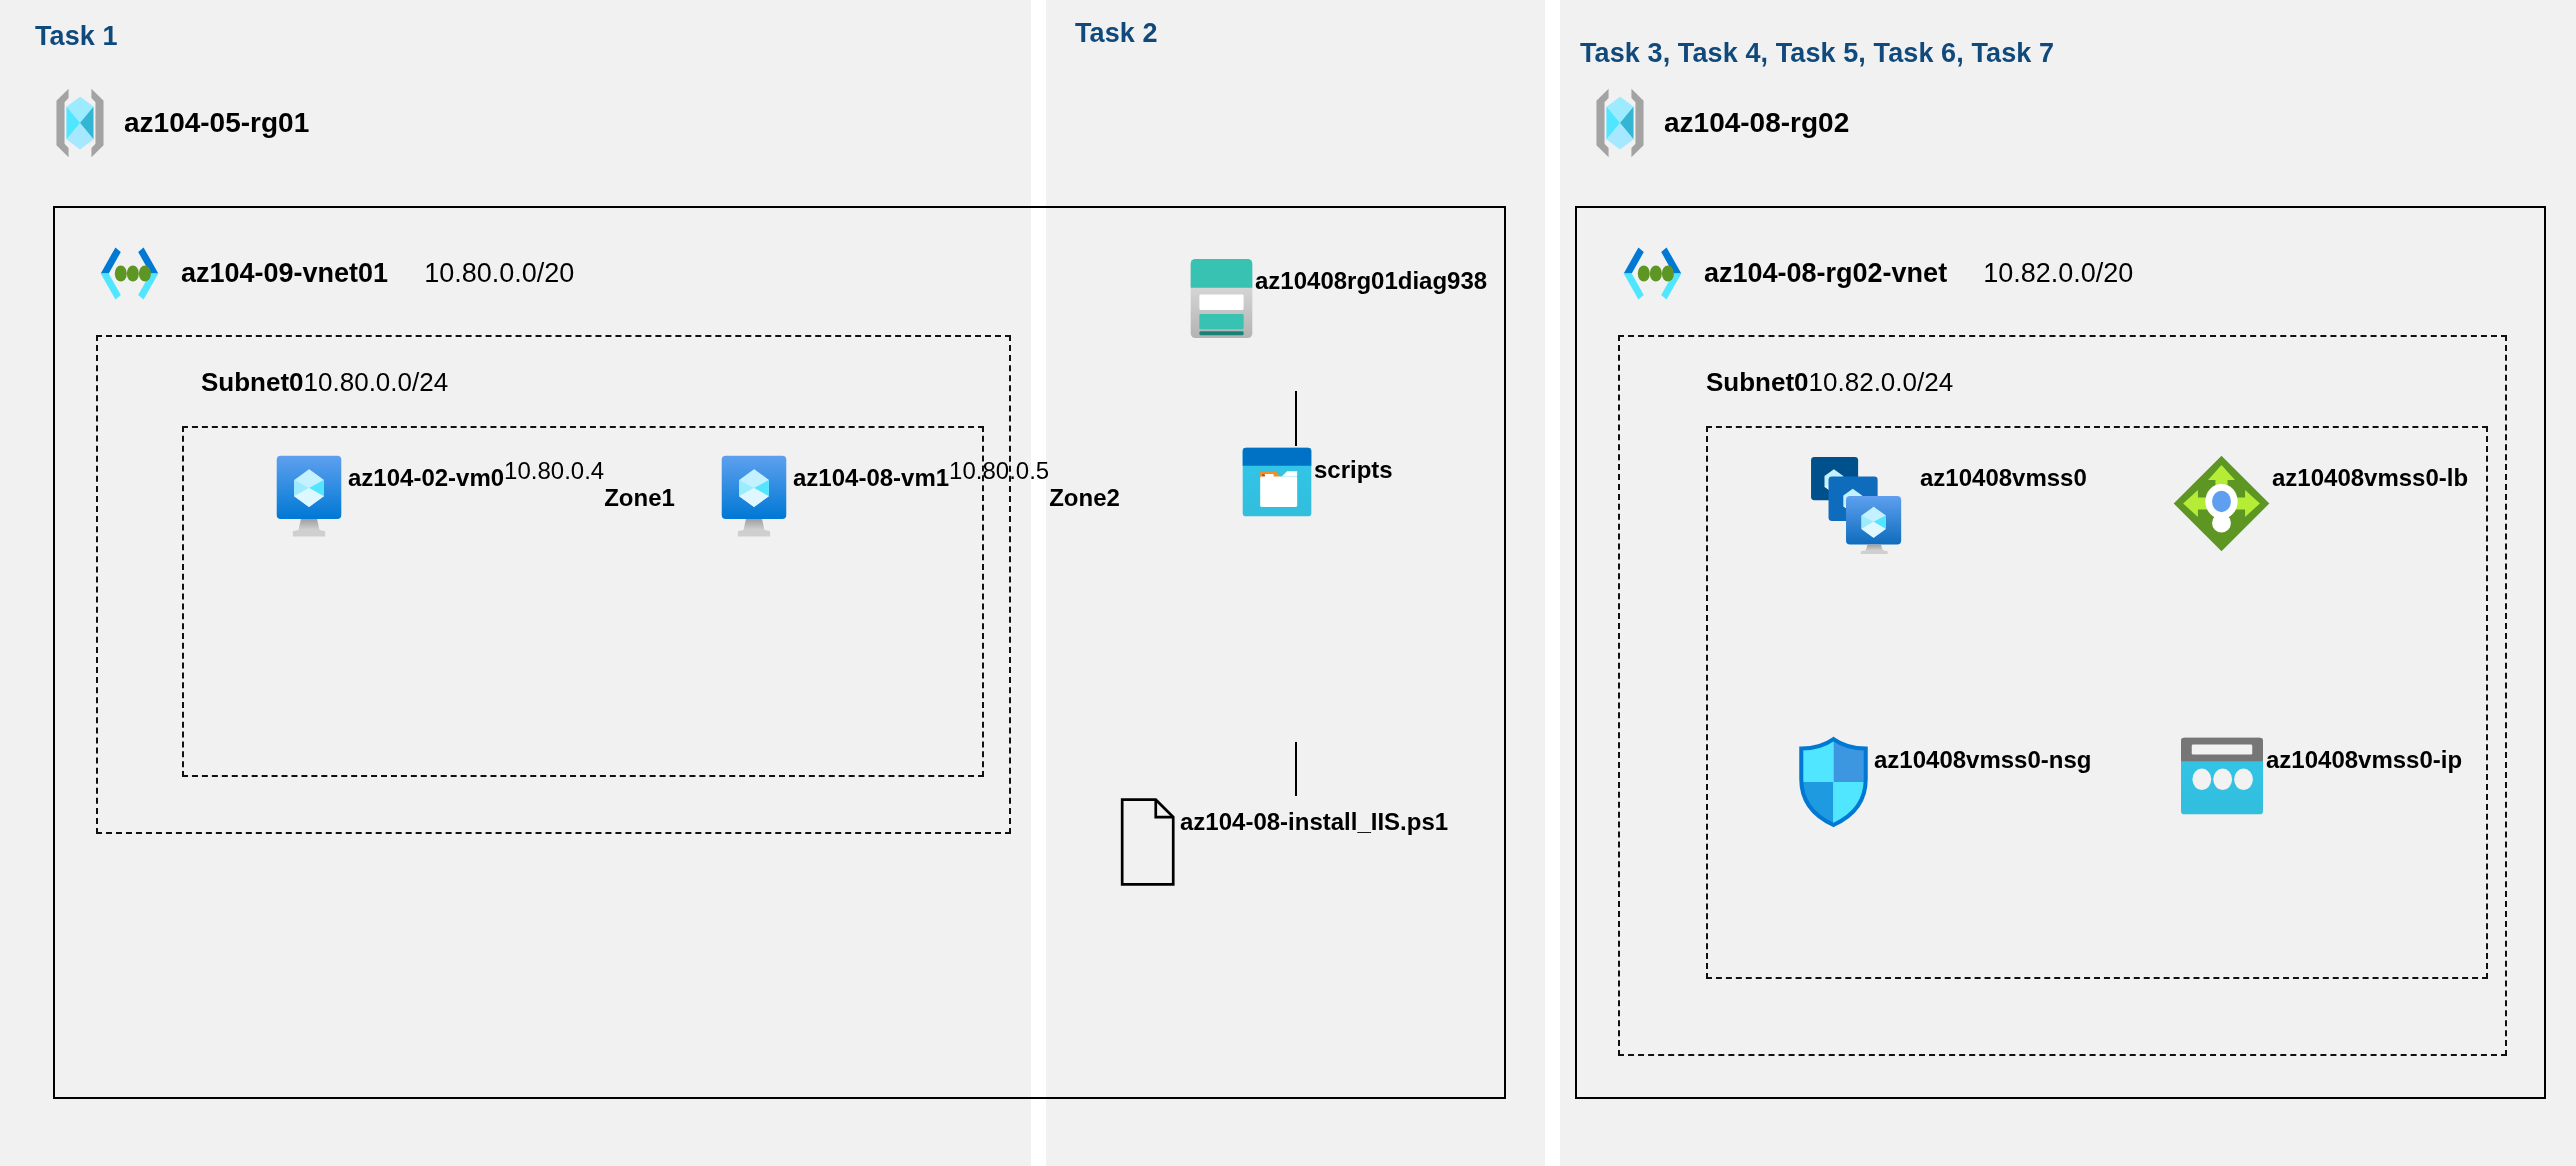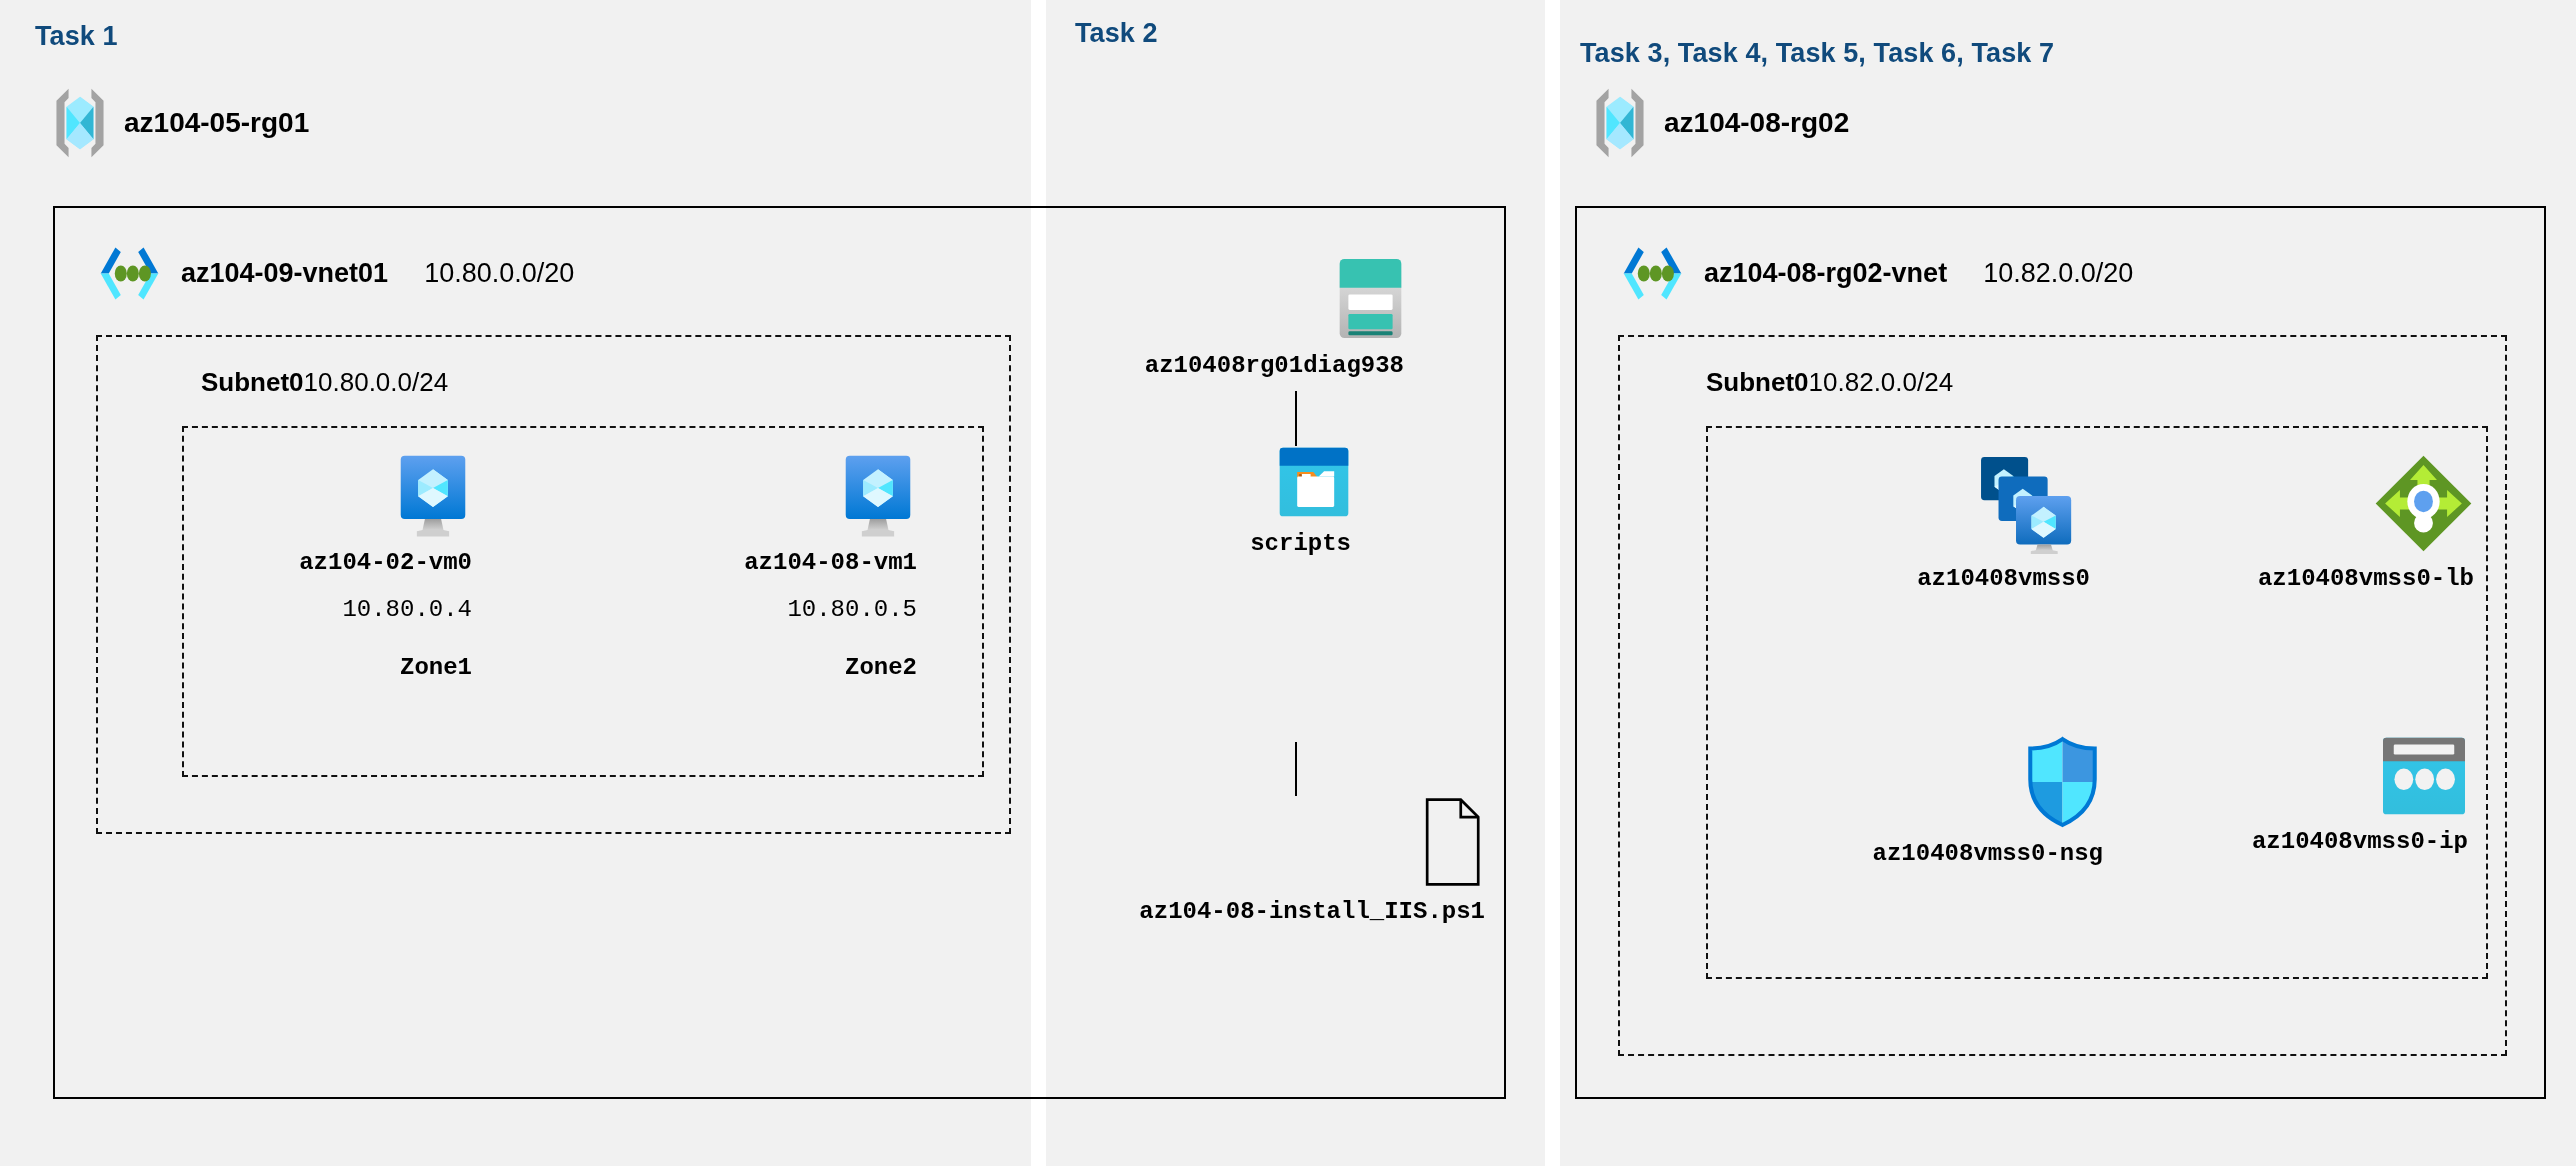--- a/index.html
+++ b/index.html
@@ -92,37 +92,36 @@
     font-size: 26px;
     color: #000000;
   }
   .subnet-label .sn-name { font-weight: bold; }
   .subnet-label .sn-cidr { font-weight: normal; }
 
   
   .node {
     position: absolute;
     display: flex;
-    flex-direction: column;
-    align-items: flex-end;
+    flex-direction: row;
+    align-items: flex-start;
     white-space: nowrap;
-    font-family: Liberation Mono, monospace;
   }
   .node-label {
     font-size: 24px;
     font-weight: bold;
     color: #000000;
     margin-top: 10.8px;
     text-align: center;
   }
   .node-sub {
     font-size: 24px;
     font-weight: normal;
     color: #000000;
-    margin-top: 20px;
+    margin-top: 4px;
     text-align: center;
   }
   .node-zone {
     font-size: 24px;
     font-weight: bold;
     color: #000000;
     margin-top: 31px;
     text-align: center;
   }
 

